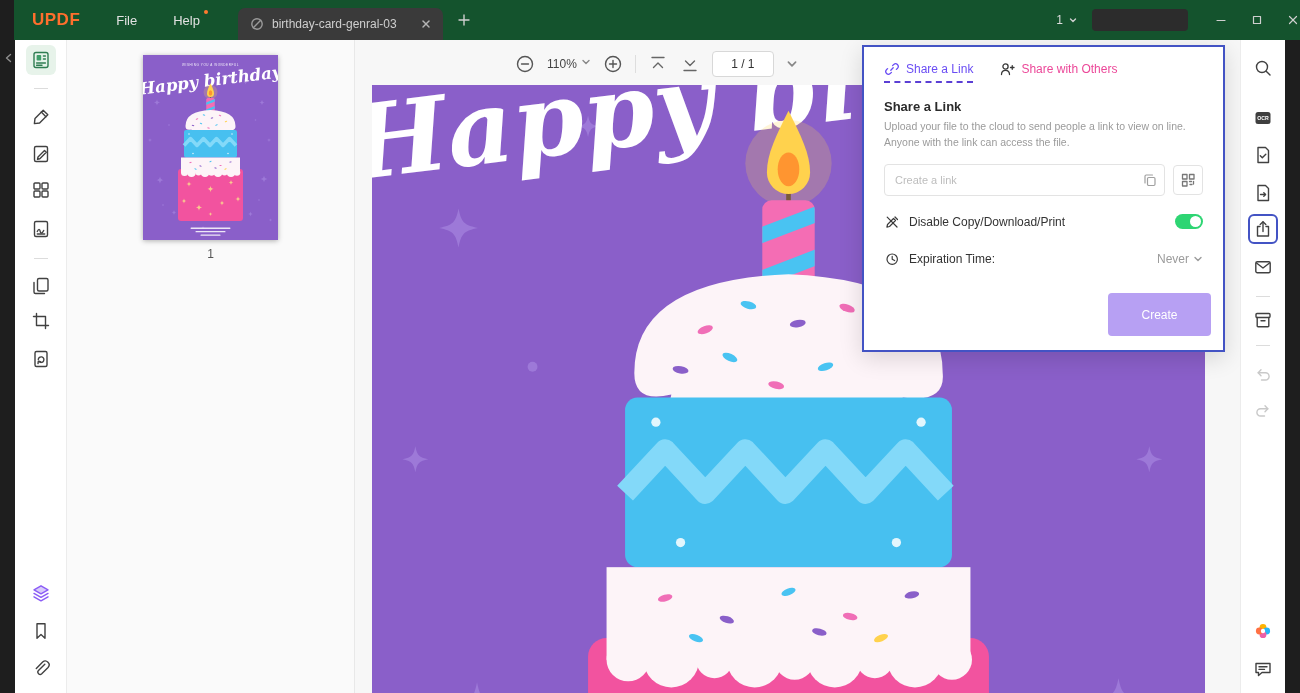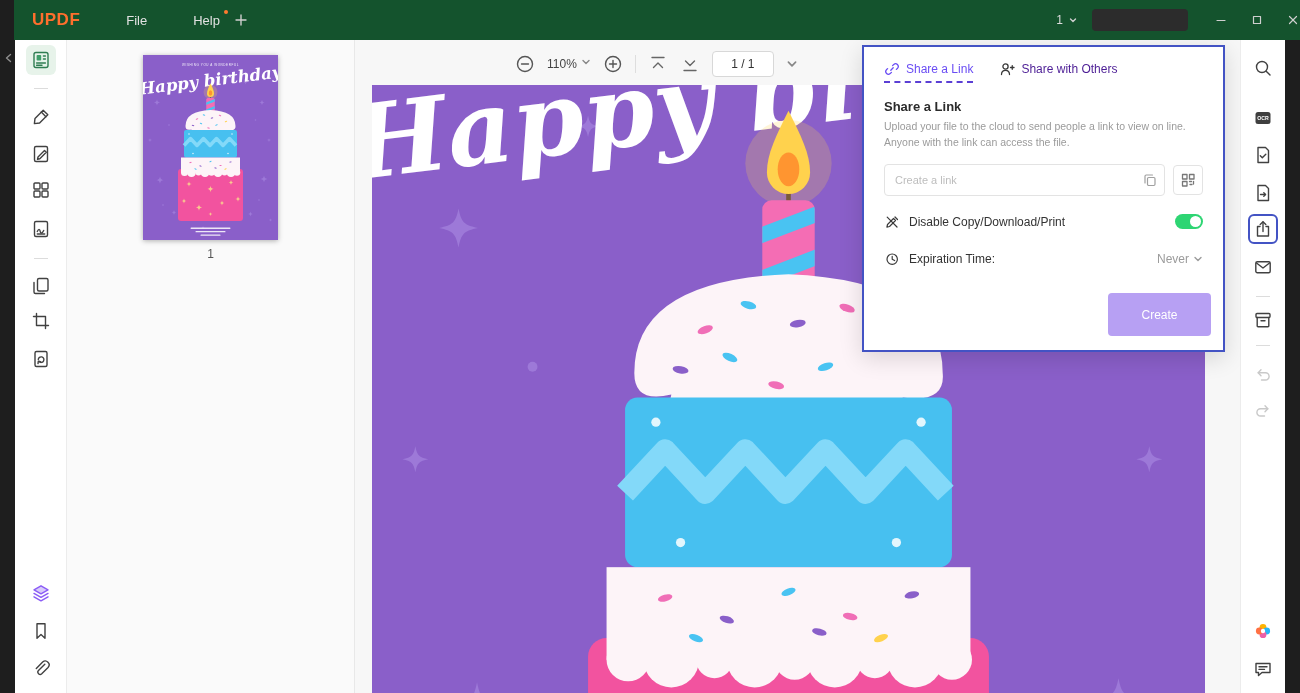--- a/index.html
+++ b/index.html
@@ -3,21 +3,21 @@
 <meta charset="utf-8">
 <style>
   *{margin:0;padding:0;box-sizing:border-box}
   html,body{width:1300px;height:693px;overflow:hidden;background:#1e1e1e;
     font-family:"Liberation Sans",sans-serif;-webkit-font-smoothing:antialiased}
 
   
   .titlebar{position:absolute;left:14px;top:0;width:1300px;height:40px;background:#14532d;
     display:flex;align-items:center;color:#ddd}
   .logo{font-weight:bold;font-size:17px;color:#ff6f2d;margin-left:18px;letter-spacing:.5px}
-  .menu{font-size:13px;color:#e2e2e2;margin-left:46px;position:relative;cursor:default}
+  .menu{font-size:13px;color:#e2e2e2;margin-left:36px;position:relative;cursor:default}
   .menu .dot{position:absolute;right:-8px;top:-3px;width:4px;height:4px;border-radius:50%;background:#ff7a2f}
   .tab{margin-left:38px;height:32px;align-self:flex-end;background:#3a3a3a;border-radius:7px 7px 0 0;
     display:flex;align-items:center;gap:8px;padding:0 12px;width:205px}
   .tab-title{font-size:12px;color:#cfcfcf;white-space:nowrap;overflow:hidden;text-overflow:ellipsis;flex:1}
   .newtab{margin-left:14px;display:flex;align-items:center}
   .tb-right{margin-left:auto;display:flex;align-items:center;gap:14px;margin-right:14px}
   .pagedrop{display:flex;align-items:center;gap:5px;font-size:12px;color:#dcdcdc}
   .tb-field{width:96px;height:22px;background:#2c2c2c;border-radius:4px}
   .winbtns{display:flex;align-items:center;gap:22px;margin-left:12px}
   .winbtn{width:14px;height:14px;display:flex;align-items:center;justify-content:center}
@@ -54,21 +54,21 @@
   
   .card-viewport{position:absolute;left:17px;top:45px;width:833px;height:608px;overflow:hidden;background:#8a5fc9}
   .card-viewport svg{display:block;margin-top:-150px}
 
   
   .share-popup{position:absolute;left:507px;top:5px;width:363px;height:307px;background:#fff;
     border:2px solid #4353c4;box-shadow:0 6px 22px rgba(0,0,0,.14);z-index:5}
   .popup-tabs{display:flex;align-items:center;gap:26px;padding:14px 20px 0}
   .ptab{display:flex;align-items:center;gap:6px;font-size:12px;cursor:pointer}
   .ptab.active{color:#6a4df4;border-bottom:2px dashed #5b3fd4;padding-bottom:4px}
-  .ptab.inactive{color:#4c1d95;padding-bottom:6px}
+  .ptab.inactive{color:#ec4899;padding-bottom:6px}
   .popup-heading{font-size:13px;font-weight:bold;color:#2b2b2b;margin:16px 20px 5px}
   .popup-desc{font-size:10.5px;color:#9b9b9b;line-height:1.5;margin:0 20px}
   .linkrow{display:flex;align-items:center;gap:8px;margin:13px 20px 0}
   .input-wrap{position:relative;flex:1}
   .link-input{width:100%;height:32px;border:1px solid #e3e3e3;border-radius:4px;font-size:11px;
     padding:0 30px 0 10px;color:#333;outline:none;font-family:"Liberation Sans",sans-serif}
   .link-input::placeholder{color:#bdbdbd}
   .copy-btn{position:absolute;right:7px;top:8px;cursor:pointer}
   .qr-btn{width:30px;height:30px;border:1px solid #e3e3e3;border-radius:4px;display:flex;
     align-items:center;justify-content:center;cursor:pointer}
@@ -189,20 +189,31 @@
         <rect x="115" y="359" width="40" height="2.5" rx="1.2"></rect>
       </g>
     </g>
   </defs>
 </svg>
 
 <div class="titlebar">
   <div class="logo">UPDF</div>
   <div class="menu">File</div>
   <div class="menu"><span>Help</span><span class="dot"></span></div>
+  <div class="tab">
+    <svg class="ic" style="stroke:#9a9a9a" width="14" height="14" viewBox="0 0 14 14">
+      <circle cx="7" cy="7" r="5.2"></circle>
+        <line x1="3.3" y1="10.7" x2="10.7" y2="3.3"></line>
+    </svg>
+    <span class="tab-title">birthday-card-genral-03</span>
+    <svg class="ic" style="stroke:#b5b5b5" width="10" height="10" viewBox="0 0 10 10">
+      <line x1="2" y1="2" x2="8" y2="8"></line>
+        <line x1="8" y1="2" x2="2" y2="8"></line>
+    </svg>
+  </div>
   <div class="newtab">
     <svg class="ic" style="stroke:#cfcfcf" width="14" height="14" viewBox="0 0 14 14">
       <line x1="7" y1="2" x2="7" y2="12"></line>
         <line x1="2" y1="7" x2="12" y2="7"></line>
     </svg>
   </div>
   <div class="tb-right">
     <div class="pagedrop">
       <span>1</span>
       <svg class="ic" style="stroke:#cfcfcf" width="10" height="10" viewBox="0 0 10 10">

